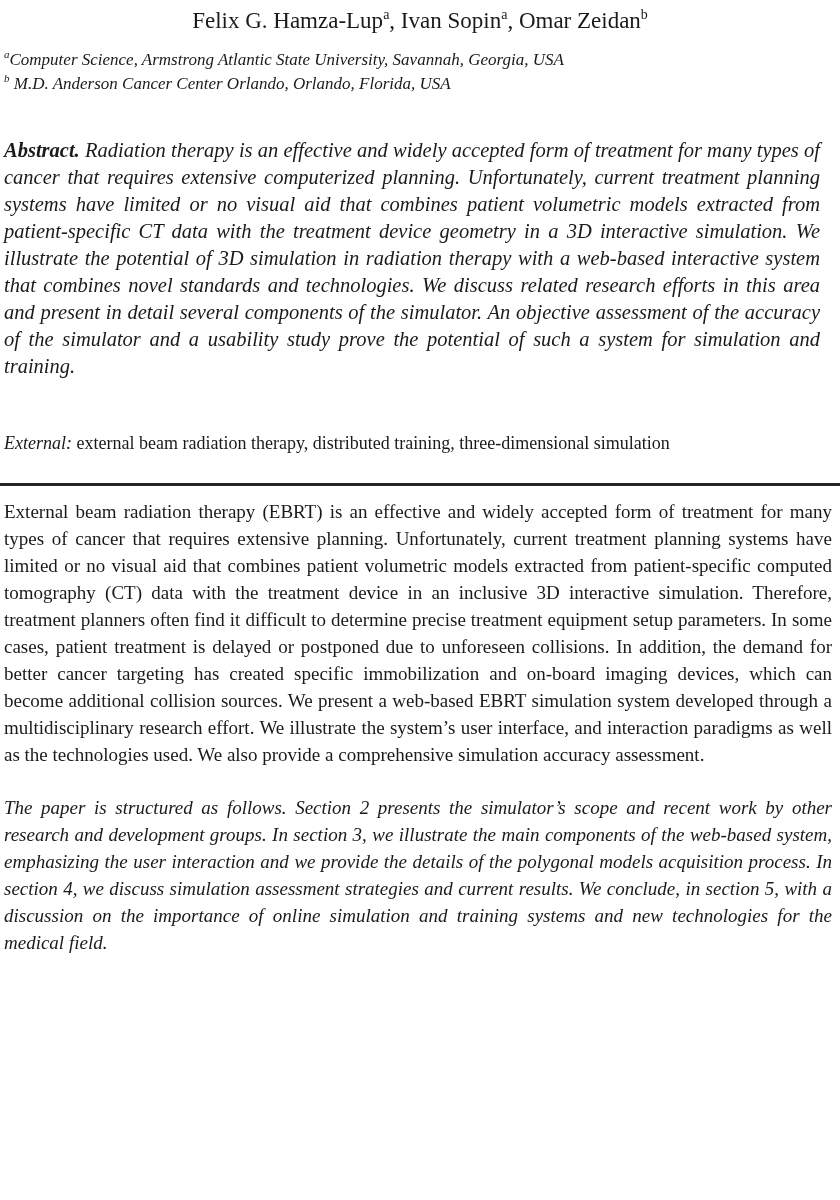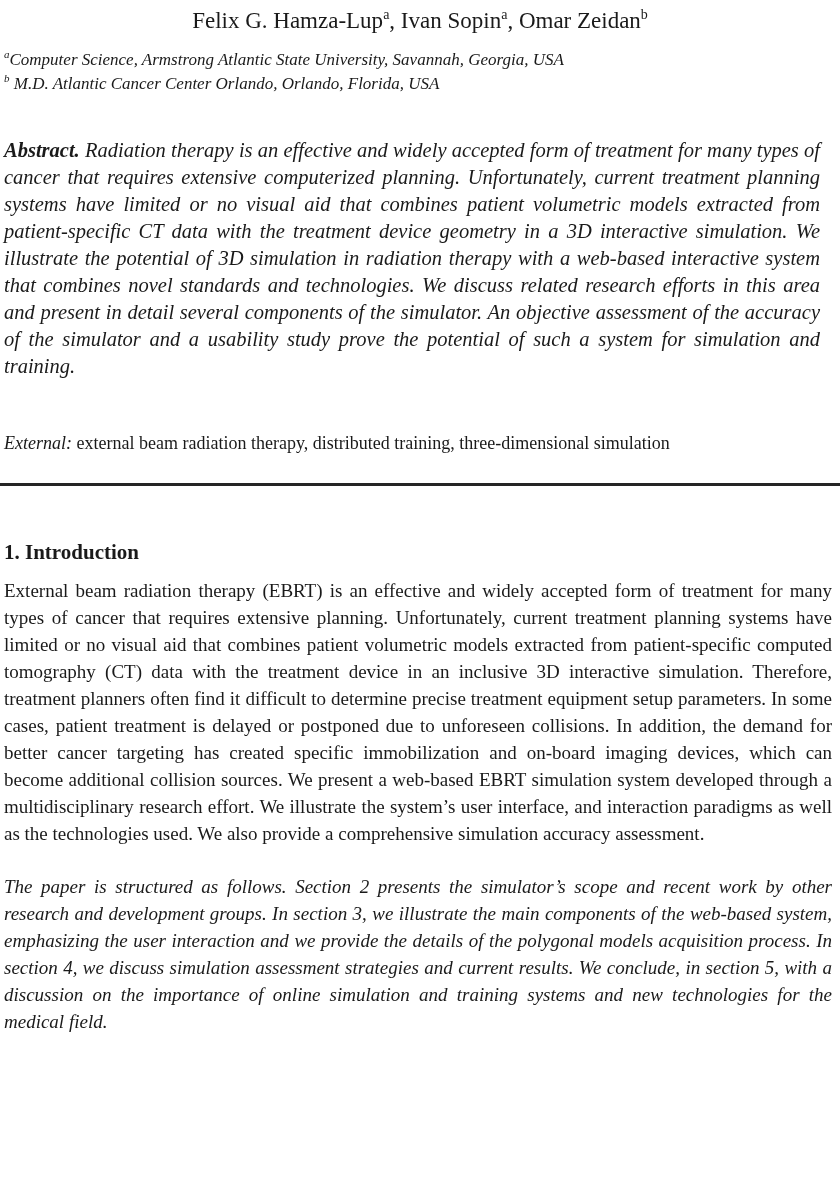--- a/index.html
+++ b/index.html
@@ -74,28 +74,27 @@
 
 <div class="page">
 
 
   <div class="author-line">
     <span><span>Felix G. Hamza-Lup</span><sup>a</sup><span>, </span></span><span><span>Ivan Sopin</span><sup>a</sup><span>, </span></span><span><span>Omar Zeidan</span><sup>b</sup></span>
   </div>
 
   <div class="affiliations">
     <div><sup>a</sup><span>Computer Science, Armstrong Atlantic State University, Savannah, Georgia, USA</span></div>
-    <div><sup>b</sup><span> M.D. Atlantic Cancer Center Orlando, Orlando, Florida, USA</span></div>
+    <div><sup>b</sup><span> M.D. Anderson Cancer Center Orlando, Orlando, Florida, USA</span></div>
   </div>
 
   <p class="abstract"><span class="abstract-label">Abstract.</span><span> Radiation therapy is an effective and widely accepted form of treatment for many types of cancer that requires extensive computerized planning. Unfortunately, current treatment planning systems have limited or no visual aid that combines patient volumetric models extracted from patient-specific CT data with the treatment device geometry in a 3D interactive simulation. We illustrate the potential of 3D simulation in radiation therapy with a web-based interactive system that combines novel standards and technologies. We discuss related research efforts in this area and present in detail several components of the simulator. An objective assessment of the accuracy of the simulator and a usability study prove the potential of such a system for simulation and training.</span></p>
 
   <p class="keywords"><span class="keywords-label">External:</span><span> external beam radiation therapy, distributed training, three-dimensional simulation</span></p>
 
   <hr class="separator-rule">
 
-  <h2 class="section-heading">1. Introduction</h2>
 
   <p class="body-para">External beam radiation therapy (EBRT) is an effective and widely accepted form of treatment for many types of cancer that requires extensive planning. Unfortunately, current treatment planning systems have limited or no visual aid that combines patient volumetric models extracted from patient-specific computed tomography (CT) data with the treatment device in an inclusive 3D interactive simulation. Therefore, treatment planners often find it difficult to determine precise treatment equipment setup parameters. In some cases, patient treatment is delayed or postponed due to unforeseen collisions. In addition, the demand for better cancer targeting has created specific immobilization and on-board imaging devices, which can become additional collision sources. We present a web-based EBRT simulation system developed through a multidisciplinary research effort. We illustrate the system’s user interface, and interaction paradigms as well as the technologies used. We also provide a comprehensive simulation accuracy assessment.</p>
 
   <p class="body-para">The paper is structured as follows. Section 2 presents the simulator’s scope and recent work by other research and development groups. In section 3, we illustrate the main components of the web-based system, emphasizing the user interaction and we provide the details of the polygonal models acquisition process. In section 4, we discuss simulation assessment strategies and current results. We conclude, in section 5, with a discussion on the importance of online simulation and training systems and new technologies for the medical field.</p>
 
 </div>
 
 </body></html>

